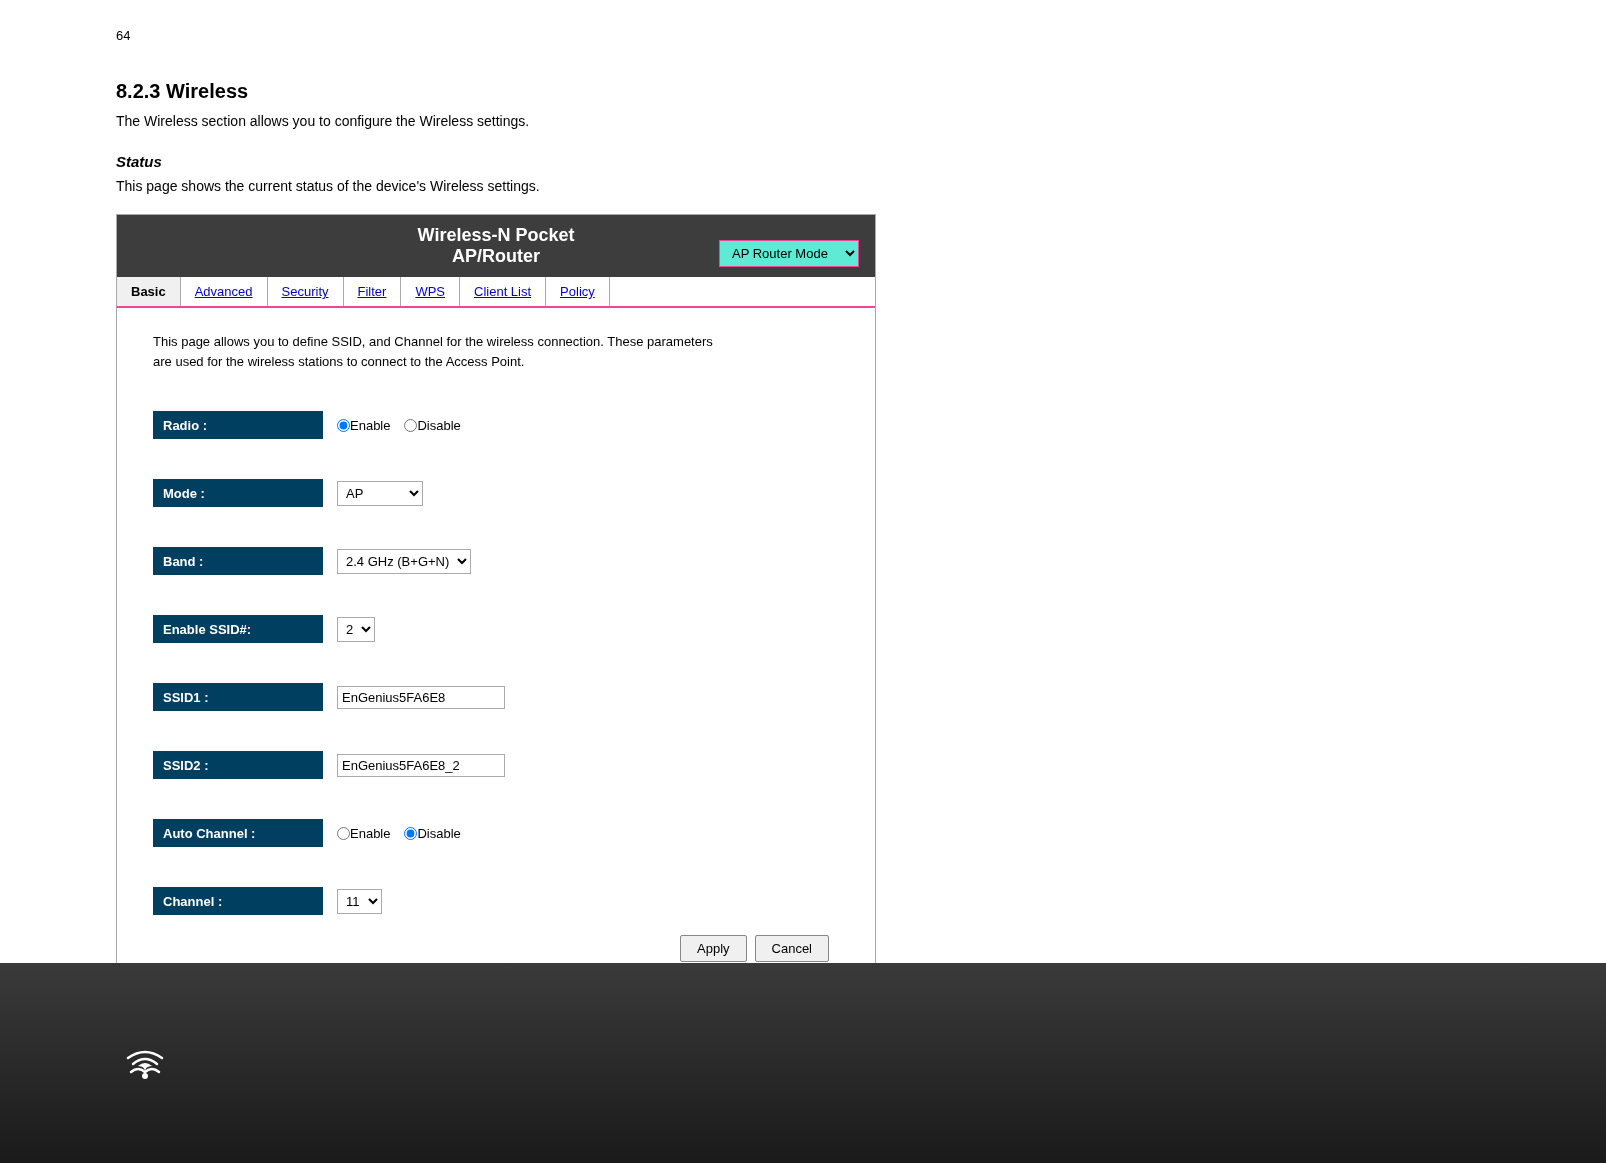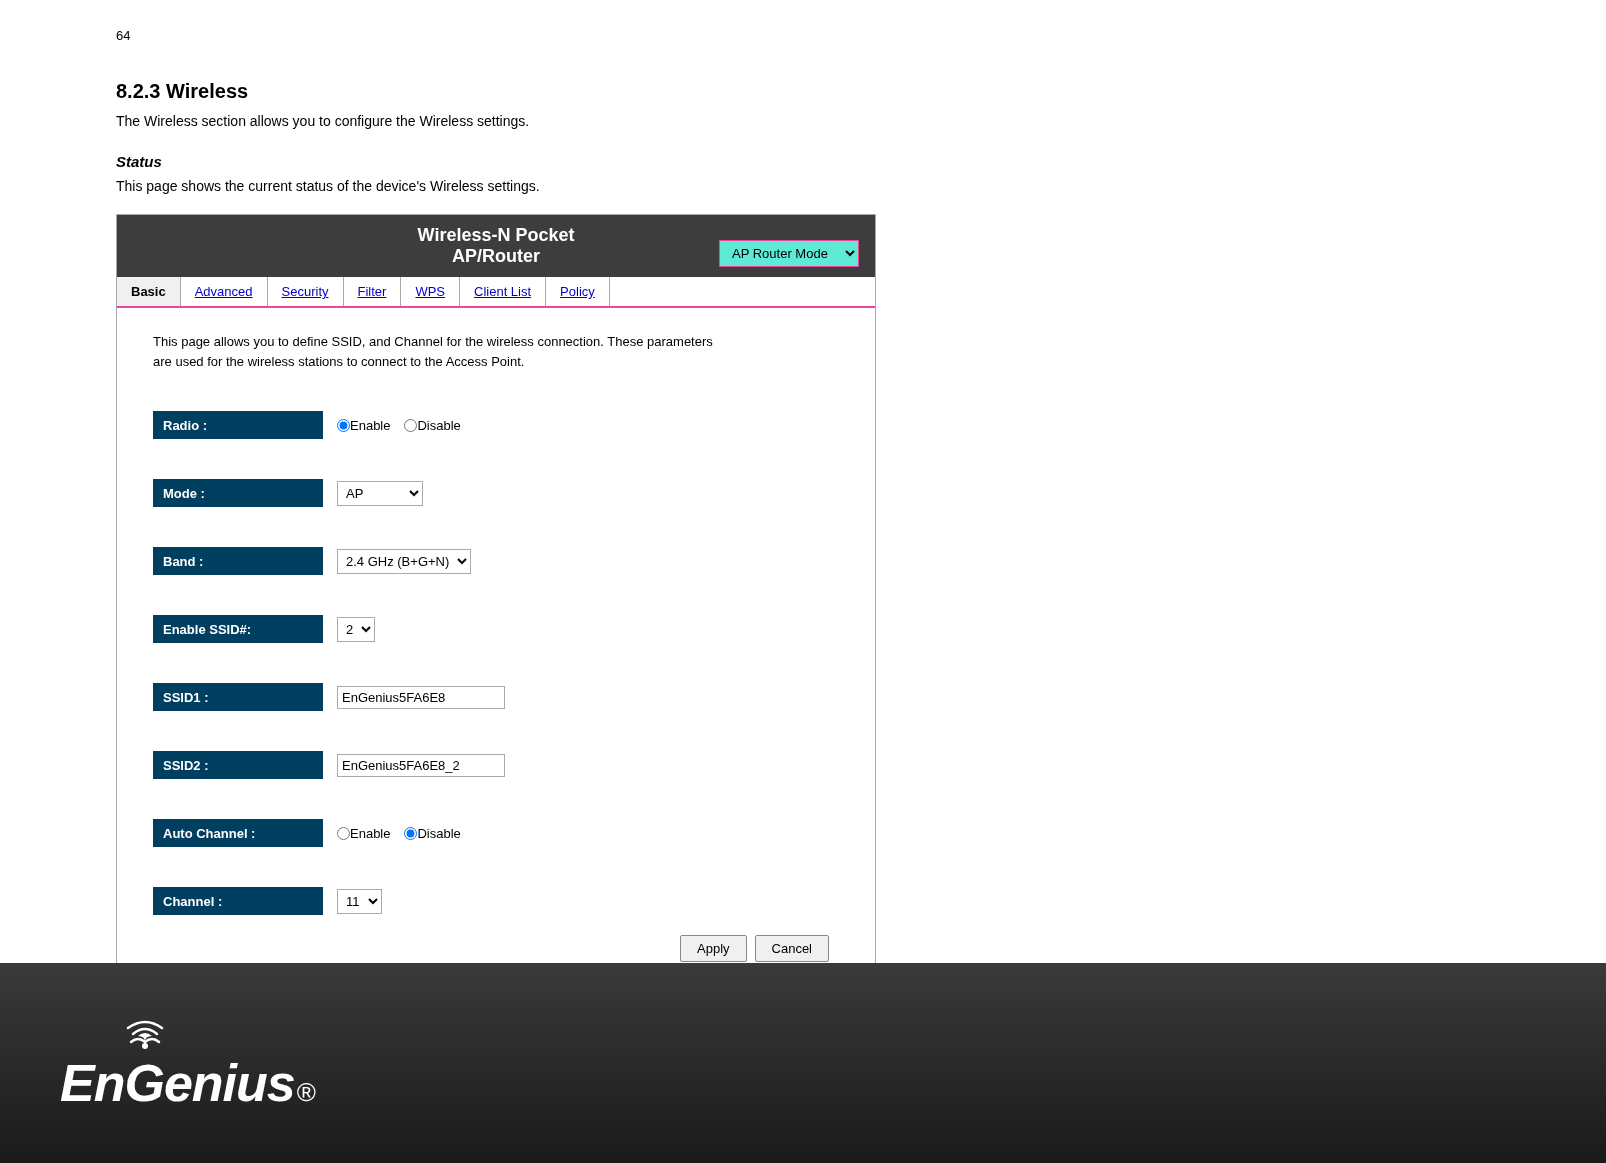--- a/index.html
+++ b/index.html
@@ -381,18 +381,14 @@
     <div class="wifi-icon">
       <svg width="50" height="36" viewBox="0 0 50 36" fill="none">
         <path d="M25 28 Q25 22 32 22 Q25 16 18 22 Q25 22 25 28Z" fill="white"></path>
         <path d="M25 28 Q32 22 39 28" stroke="white" stroke-width="2.5" fill="none" stroke-linecap="round"></path>
         <path d="M25 28 Q18 22 11 28" stroke="white" stroke-width="2.5" fill="none" stroke-linecap="round"></path>
         <path d="M13 20 Q25 10 37 20" stroke="white" stroke-width="2.5" fill="none" stroke-linecap="round"></path>
         <path d="M8 14 Q25 2 42 14" stroke="white" stroke-width="2.5" fill="none" stroke-linecap="round"></path>
         <circle cx="25" cy="32" r="3" fill="white"></circle>
       </svg>
     </div>
-    <div style="display:flex; align-items:baseline;">
-      <span class="engenius-text">EnGenius</span>
-      <sup style="font-size:26px; color:#fff; font-weight:normal; margin-left:2px;">®</sup>
-    </div>
   </div>
 </div>
 
 </body></html>

